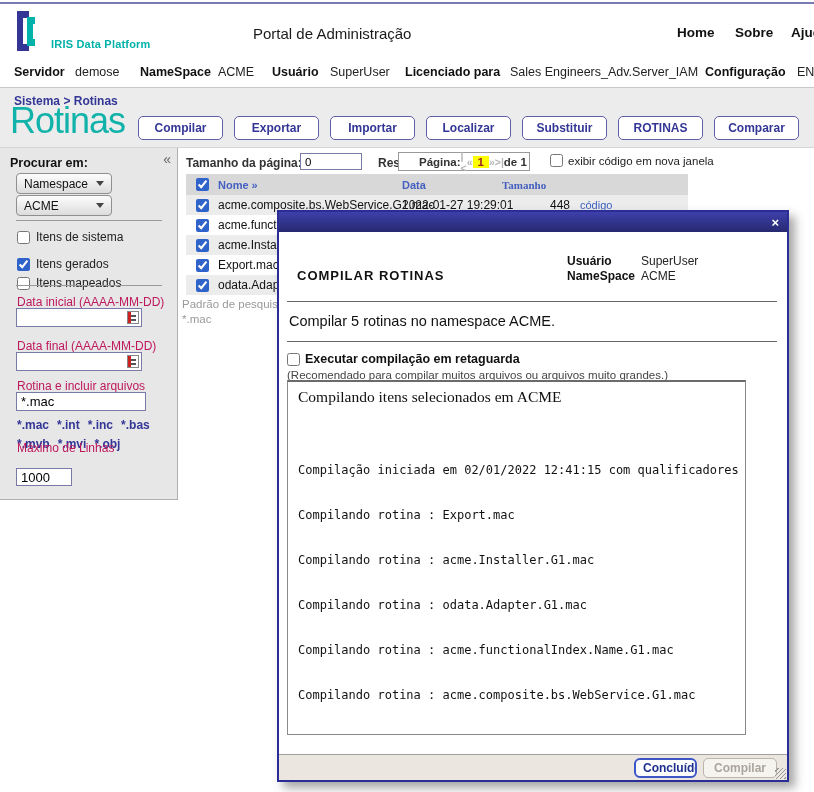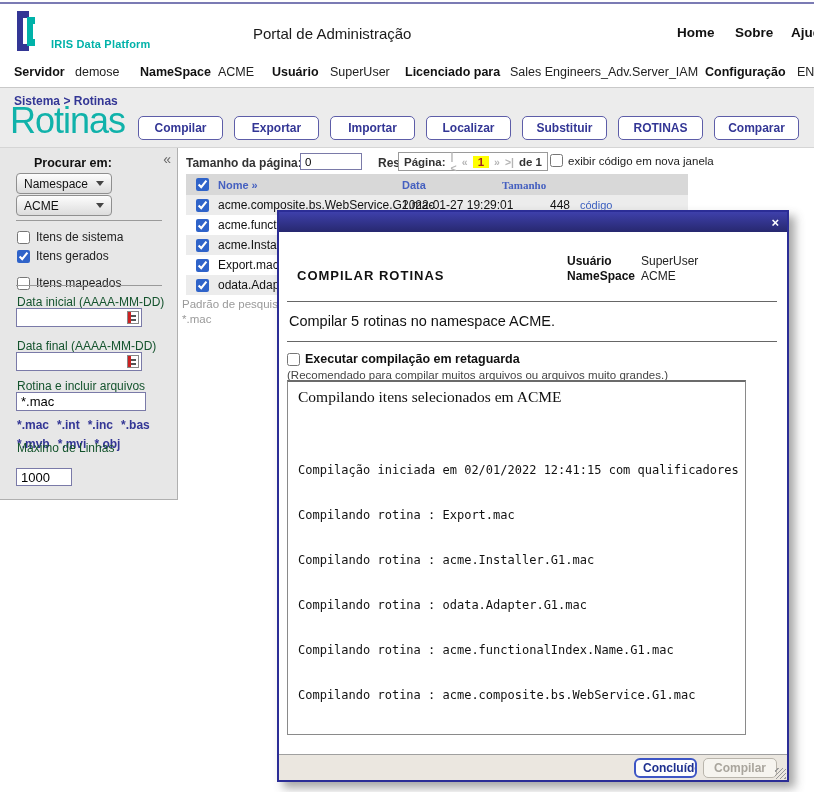--- a/index.html
+++ b/index.html
@@ -27,43 +27,43 @@
   .breadcrumb { font-size:12px; font-weight:bold; color:#333695; }
   .breadcrumb a { color:#333695; text-decoration:none; }
   .page-title { font-size:36px; color:#10b2aa; letter-spacing:-1px; }
   .toolbar { display:flex; gap:11px; }
   .tb-btn { min-width:85px; height:24px; background:#fff; border:1.5px solid #5d5da8; border-radius:5px;
             color:#333695; font-family:"Liberation Sans",sans-serif; font-weight:bold; font-size:12px; cursor:pointer; padding:0 8px; }
 
   
   .sidebar { position:absolute; top:148px; left:0; width:178px; height:352px; background:#e7e7e7;
              border-right:1px solid #b0b0b0; border-bottom:1px solid #b0b0b0; }
-  .side-label { font-size:12px; color:#14532d; }
+  .side-label { font-size:12px; color:#be185d; }
   .side-label-b { font-size:12.5px; font-weight:bold; color:#111; }
   .collapse { position:absolute; top:3px; right:6px; font-size:14px; color:#666; cursor:pointer; }
   .fake-select { position:absolute; left:16px; width:96px; height:21px; border:1px solid #8f8f8f; border-radius:4px;
                  background:linear-gradient(#fdfdfd,#dcdcdc); display:flex; align-items:center; justify-content:space-between;
                  padding:0 7px; font-size:12px; color:#111; cursor:pointer; }
   .chev { width:0; height:0; border-left:4px solid transparent; border-right:4px solid transparent; border-top:5px solid #444; }
   .side-hr { position:absolute; left:16px; width:146px; border-top:1px solid #9a9a9a; }
   .cbrow { position:absolute; left:17px; display:flex; align-items:center; gap:6px; font-size:12px; color:#222; }
   input[type=checkbox] { accent-color:#2f63c9; width:13px; height:13px; }
   .txt-input { border:1px solid #7a7aa8; background:#fff; font-family:"Liberation Sans",sans-serif; font-size:13px; padding:1px 4px; }
   .date-wrap { position:absolute; left:16px; width:126px; height:19px; }
   .date-wrap input { width:126px; height:19px; }
   .cal-icon { position:absolute; right:3px; top:3px; width:12px; height:13px; background:#fff; border:1px solid #888; cursor:pointer; }
   .cal-icon::before { content:""; position:absolute; left:0; top:0; width:3px; height:11px; background:#cc2222; }
   .cal-icon::after { content:""; position:absolute; right:2px; top:3px; width:5px; height:2px; background:#555; box-shadow:0 4px 0 #555; }
   .mask-links { position:absolute; left:17px; display:flex; gap:8px; font-size:12px; font-weight:bold; color:#333695; }
   .mask-links span { cursor:pointer; }
 
   
   .ctrl-label { font-size:12px; font-weight:bold; color:#333; white-space:nowrap; }
-  .pagebox { position:absolute; left:398px; top:152px; width:150px; height:19px; background:#fff; border:1px solid #9a9a9a;
-             display:flex; align-items:center; gap:5px; padding:0 5px; font-size:11.5px; }
+  .pagebox { position:absolute; left:398px; top:152px; width:132px; height:19px; background:#fff; border:1px solid #9a9a9a;
+             display:flex; align-items:center; padding:0 20px; font-size:11.5px; }
   .pg-arrow { color:#b5b5b5; font-weight:bold; font-size:10.5px; cursor:pointer; }
   .pg-cur { background:#ffff00; color:#a22222; font-weight:bold; padding:0 5px; cursor:default; }
   .pg-of { font-weight:bold; color:#333; white-space:nowrap; }
   .newwin { position:absolute; left:550px; top:154px; display:flex; align-items:center; gap:5px; font-size:11.5px; color:#222; }
 
   .thead { position:absolute; left:186px; top:174px; width:502px; height:21px; background:#d8d8d8; display:flex; align-items:center; }
   .thead .col { font-size:11px; font-weight:bold; color:#4560c0; cursor:pointer; }
   .trow { position:absolute; left:186px; width:502px; height:20px; display:flex; align-items:center; font-size:12px; color:#111; }
   .trow.odd { background:#ececec; }
   .trow.even { background:#fff; }
@@ -146,35 +146,35 @@
     <button class="tb-btn">Exportar</button>
     <button class="tb-btn">Importar</button>
     <button class="tb-btn">Localizar</button>
     <button class="tb-btn">Substituir</button>
     <button class="tb-btn">ROTINAS</button>
     <button class="tb-btn">Comparar</button>
   </div>
 
   <div class="sidebar">
     <div class="collapse">«</div>
-    <div class="abs side-label-b" style="left:34px;top:8px;">Procurar em:</div>
+    <div class="abs side-label-b" style="left:10px;top:8px;">Procurar em:</div>
     <div class="fake-select" style="top:25px;">
       <span>Namespace</span>
       <span class="chev"></span>
     </div>
     <div class="fake-select" style="top:47px;">
       <span>ACME</span>
       <span class="chev"></span>
     </div>
     <div class="side-hr" style="top:72px;"></div>
     <label class="cbrow" style="top:82px;">
       <input type="checkbox" style="">
       <span>Itens de sistema</span>
     </label>
-    <label class="cbrow" style="top:101px;">
+    <label class="cbrow" style="top:109px;">
       <input type="checkbox" checked="" style="">
       <span>Itens gerados</span>
     </label>
     <label class="cbrow" style="top:120px;margin-top:8px;">
       <input type="checkbox" style="">
       <span>Itens mapeados</span>
     </label>
     <div class="side-hr" style="top:137px;"></div>
     <div class="abs side-label" style="left:17px;top:147px;">Data inicial (AAAA-MM-DD)</div>
     <div class="date-wrap" style="top:160px;">

